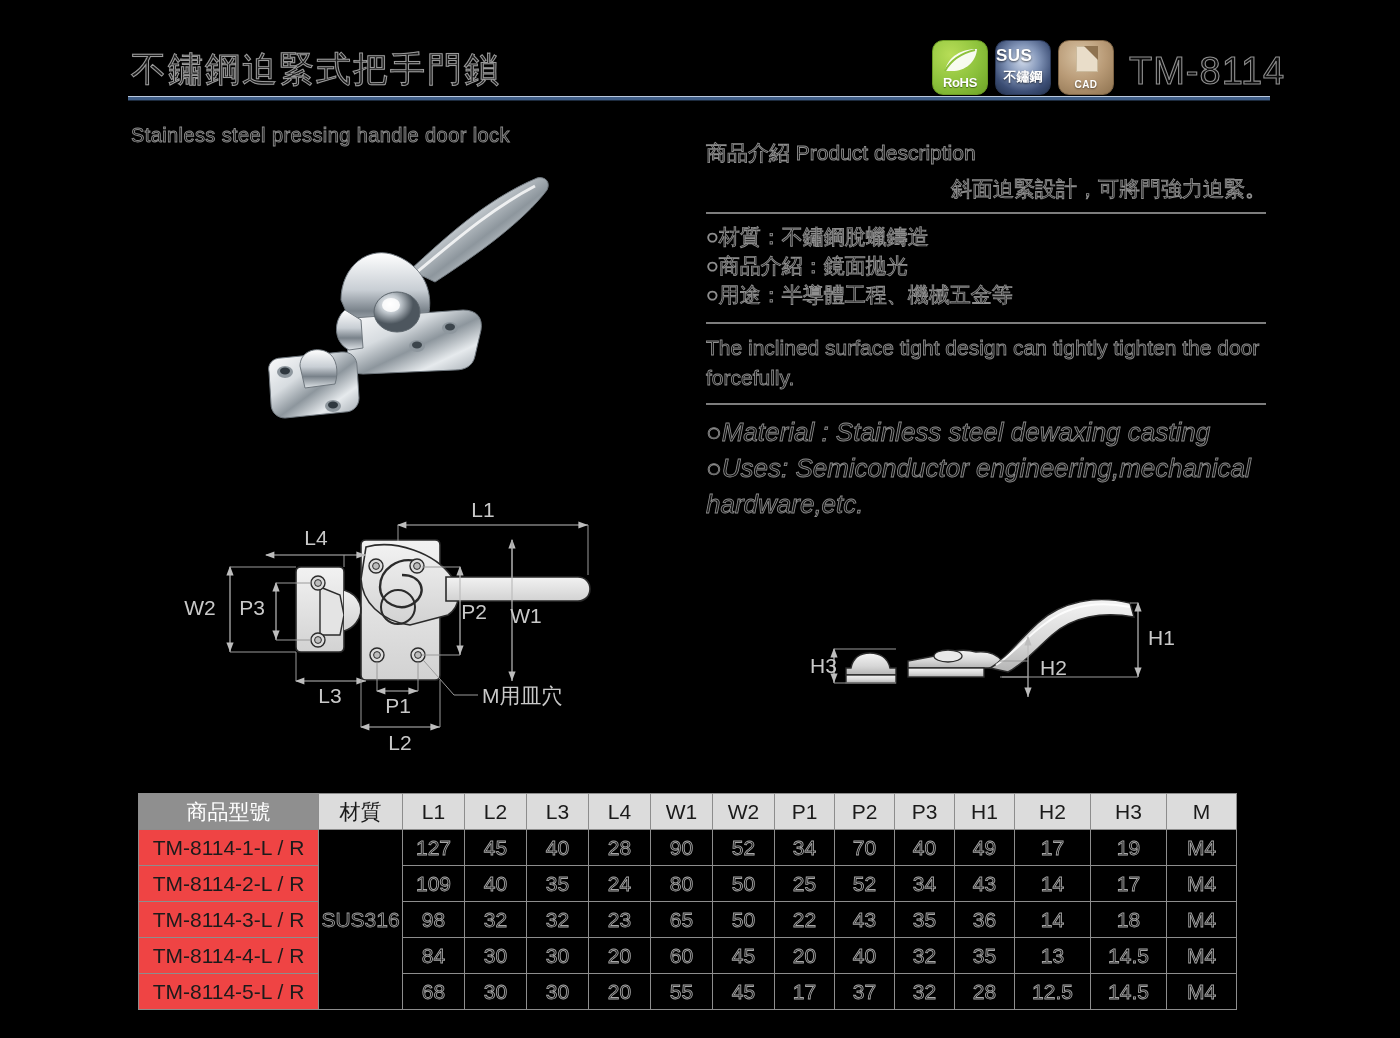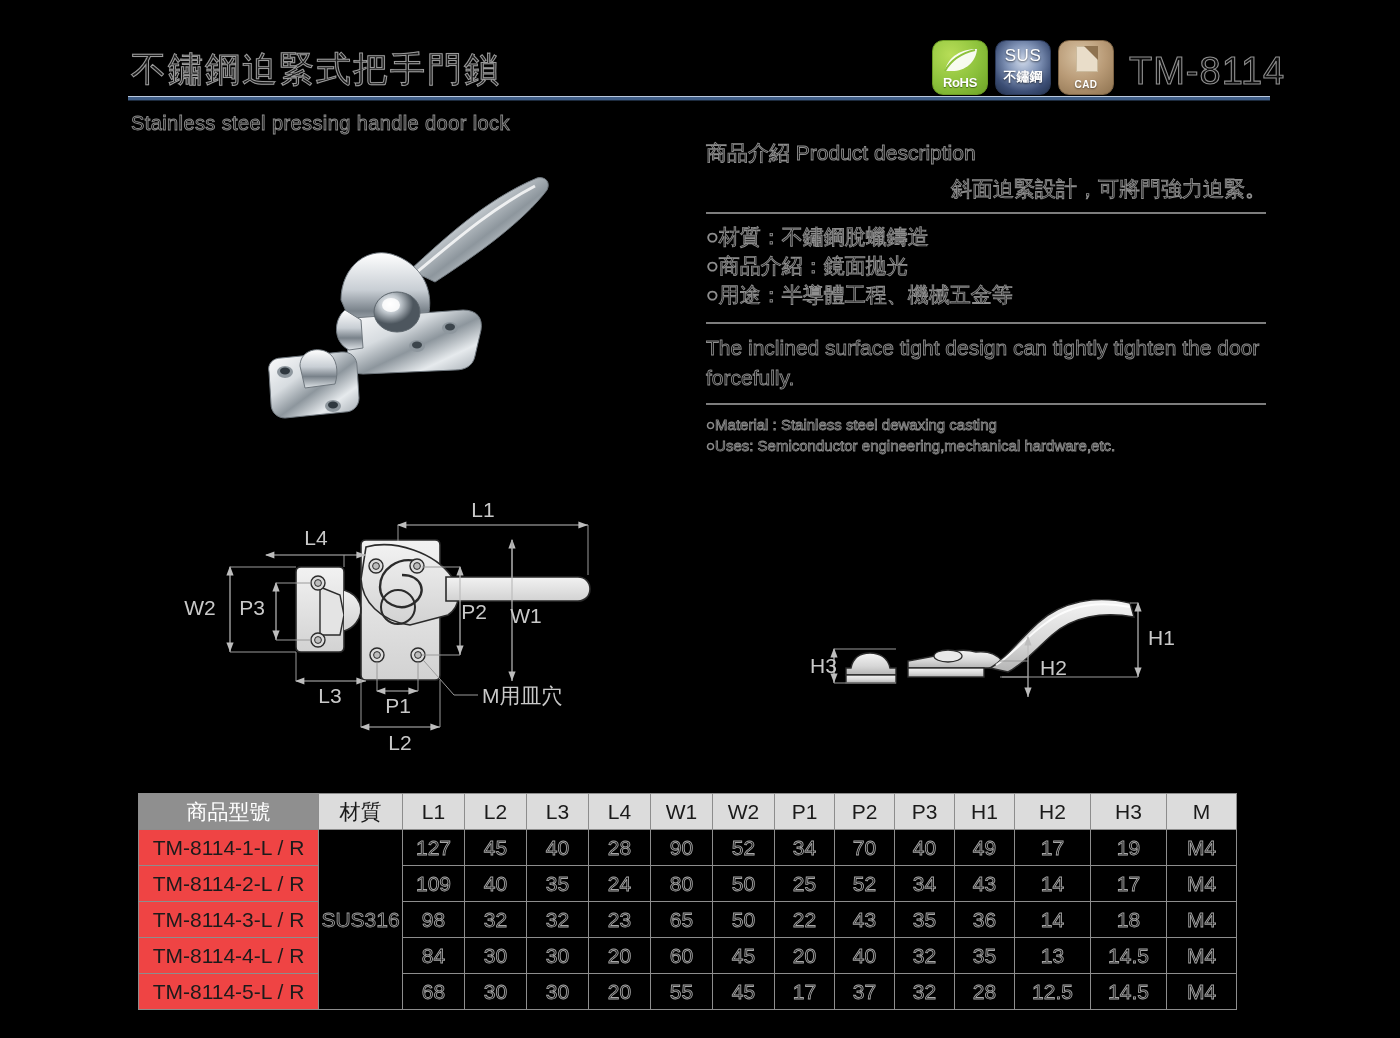--- a/index.html
+++ b/index.html
@@ -17,21 +17,21 @@
   
   .title-zh {
     position: absolute; left: 131px; top: 46px;
     font-size: 35px; letter-spacing: 2px;
     color: #1a1a1a;
     -webkit-text-stroke: 1px #9a9a9a;
     text-shadow: 0 0 1px #8e8e8e;
     white-space: nowrap;
   }
   .title-en {
-    position: absolute; left: 131px; top: 112px;
+    position: absolute; left: 131px; top: 124px;
     font-size: 20px; letter-spacing: .4px;
     color: #111;
     -webkit-text-stroke: .9px #8c8c8c;
     white-space: nowrap;
   }
   .title-rule {
     position: absolute; left: 128px; top: 96px;
     width: 1142px; height: 5px;
     background: linear-gradient(to bottom,#b9c8dd 0 1px,#3f5d86 1px 4px,#1d2b3e 4px 5px);
   }
@@ -49,22 +49,22 @@
   .badge-rohs .label {
     position: absolute; left: 0; right: 0; bottom: 4px; text-align: center;
     font-size: 13px; font-weight: bold; color: #fff; letter-spacing: -.3px;
     text-shadow: 0 1px 1px rgba(0,0,0,.45);
   }
   .badge-sus {
     background: radial-gradient(circle at 50% 38%, #cfd9ea 0%, #8295b8 38%, #3d4f76 72%, #22314d 100%);
     border: 1px solid #2a3857;
   }
   .badge-sus .t1 {
-    position: absolute; left: 0; right: 0; top: 5px; text-align: center;
-    font-size: 17px; font-weight: normal; color: #fff; letter-spacing: .5px;
+    position: absolute; left: 0; right: 0; top: 5px; 
+    font-size: 17px; font-weight: bold; color: #fff; letter-spacing: .5px;
     text-shadow: 0 1px 2px rgba(0,0,0,.6);
   }
   .badge-sus .t2 {
     position: absolute; left: 0; right: 0; top: 27px; text-align: center;
     font-size: 13px; font-weight: bold; color: #fff;
     text-shadow: 0 1px 2px rgba(0,0,0,.6);
   }
   .badge-cad {
     background: radial-gradient(circle at 40% 28%, #d8c3a4 0%, #b99b77 50%, #8f7350 100%);
     border: 1px solid #7d6344;
@@ -107,22 +107,23 @@
   .hr { height: 2px; background: #7d7d7d; margin: 6px 0 9px 0; }
   .bullet {
     font-size: 21px; color: #111; -webkit-text-stroke: .9px #8e8e8e;
     line-height: 1.38; white-space: nowrap;
   }
   .en-lead {
     font-size: 21px; color: #111; -webkit-text-stroke: .85px #8e8e8e;
     line-height: 1.42;
   }
   .en-bullet {
-    font-size: 15px; color: #111; -webkit-text-stroke: .85px #8e8e8e;
+    font-size: 26px; color: #111; -webkit-text-stroke: .85px #8e8e8e;
     line-height: 1.4;
+    font-style: italic;
   }
 
   
   .draw-left { position: absolute; left: 170px; top: 495px; width: 430px; height: 275px; }
   .draw-right { position: absolute; left: 790px; top: 565px; width: 400px; height: 150px; }
   .dim-label { fill: #c9c9c9; font-family: "Liberation Sans", sans-serif; font-size: 21px; }
   .dim-line { stroke: #bdbdbd; stroke-width: 1.2; fill: none; }
   .thin { stroke: #9a9a9a; stroke-width: 1; fill: none; }
 
   

